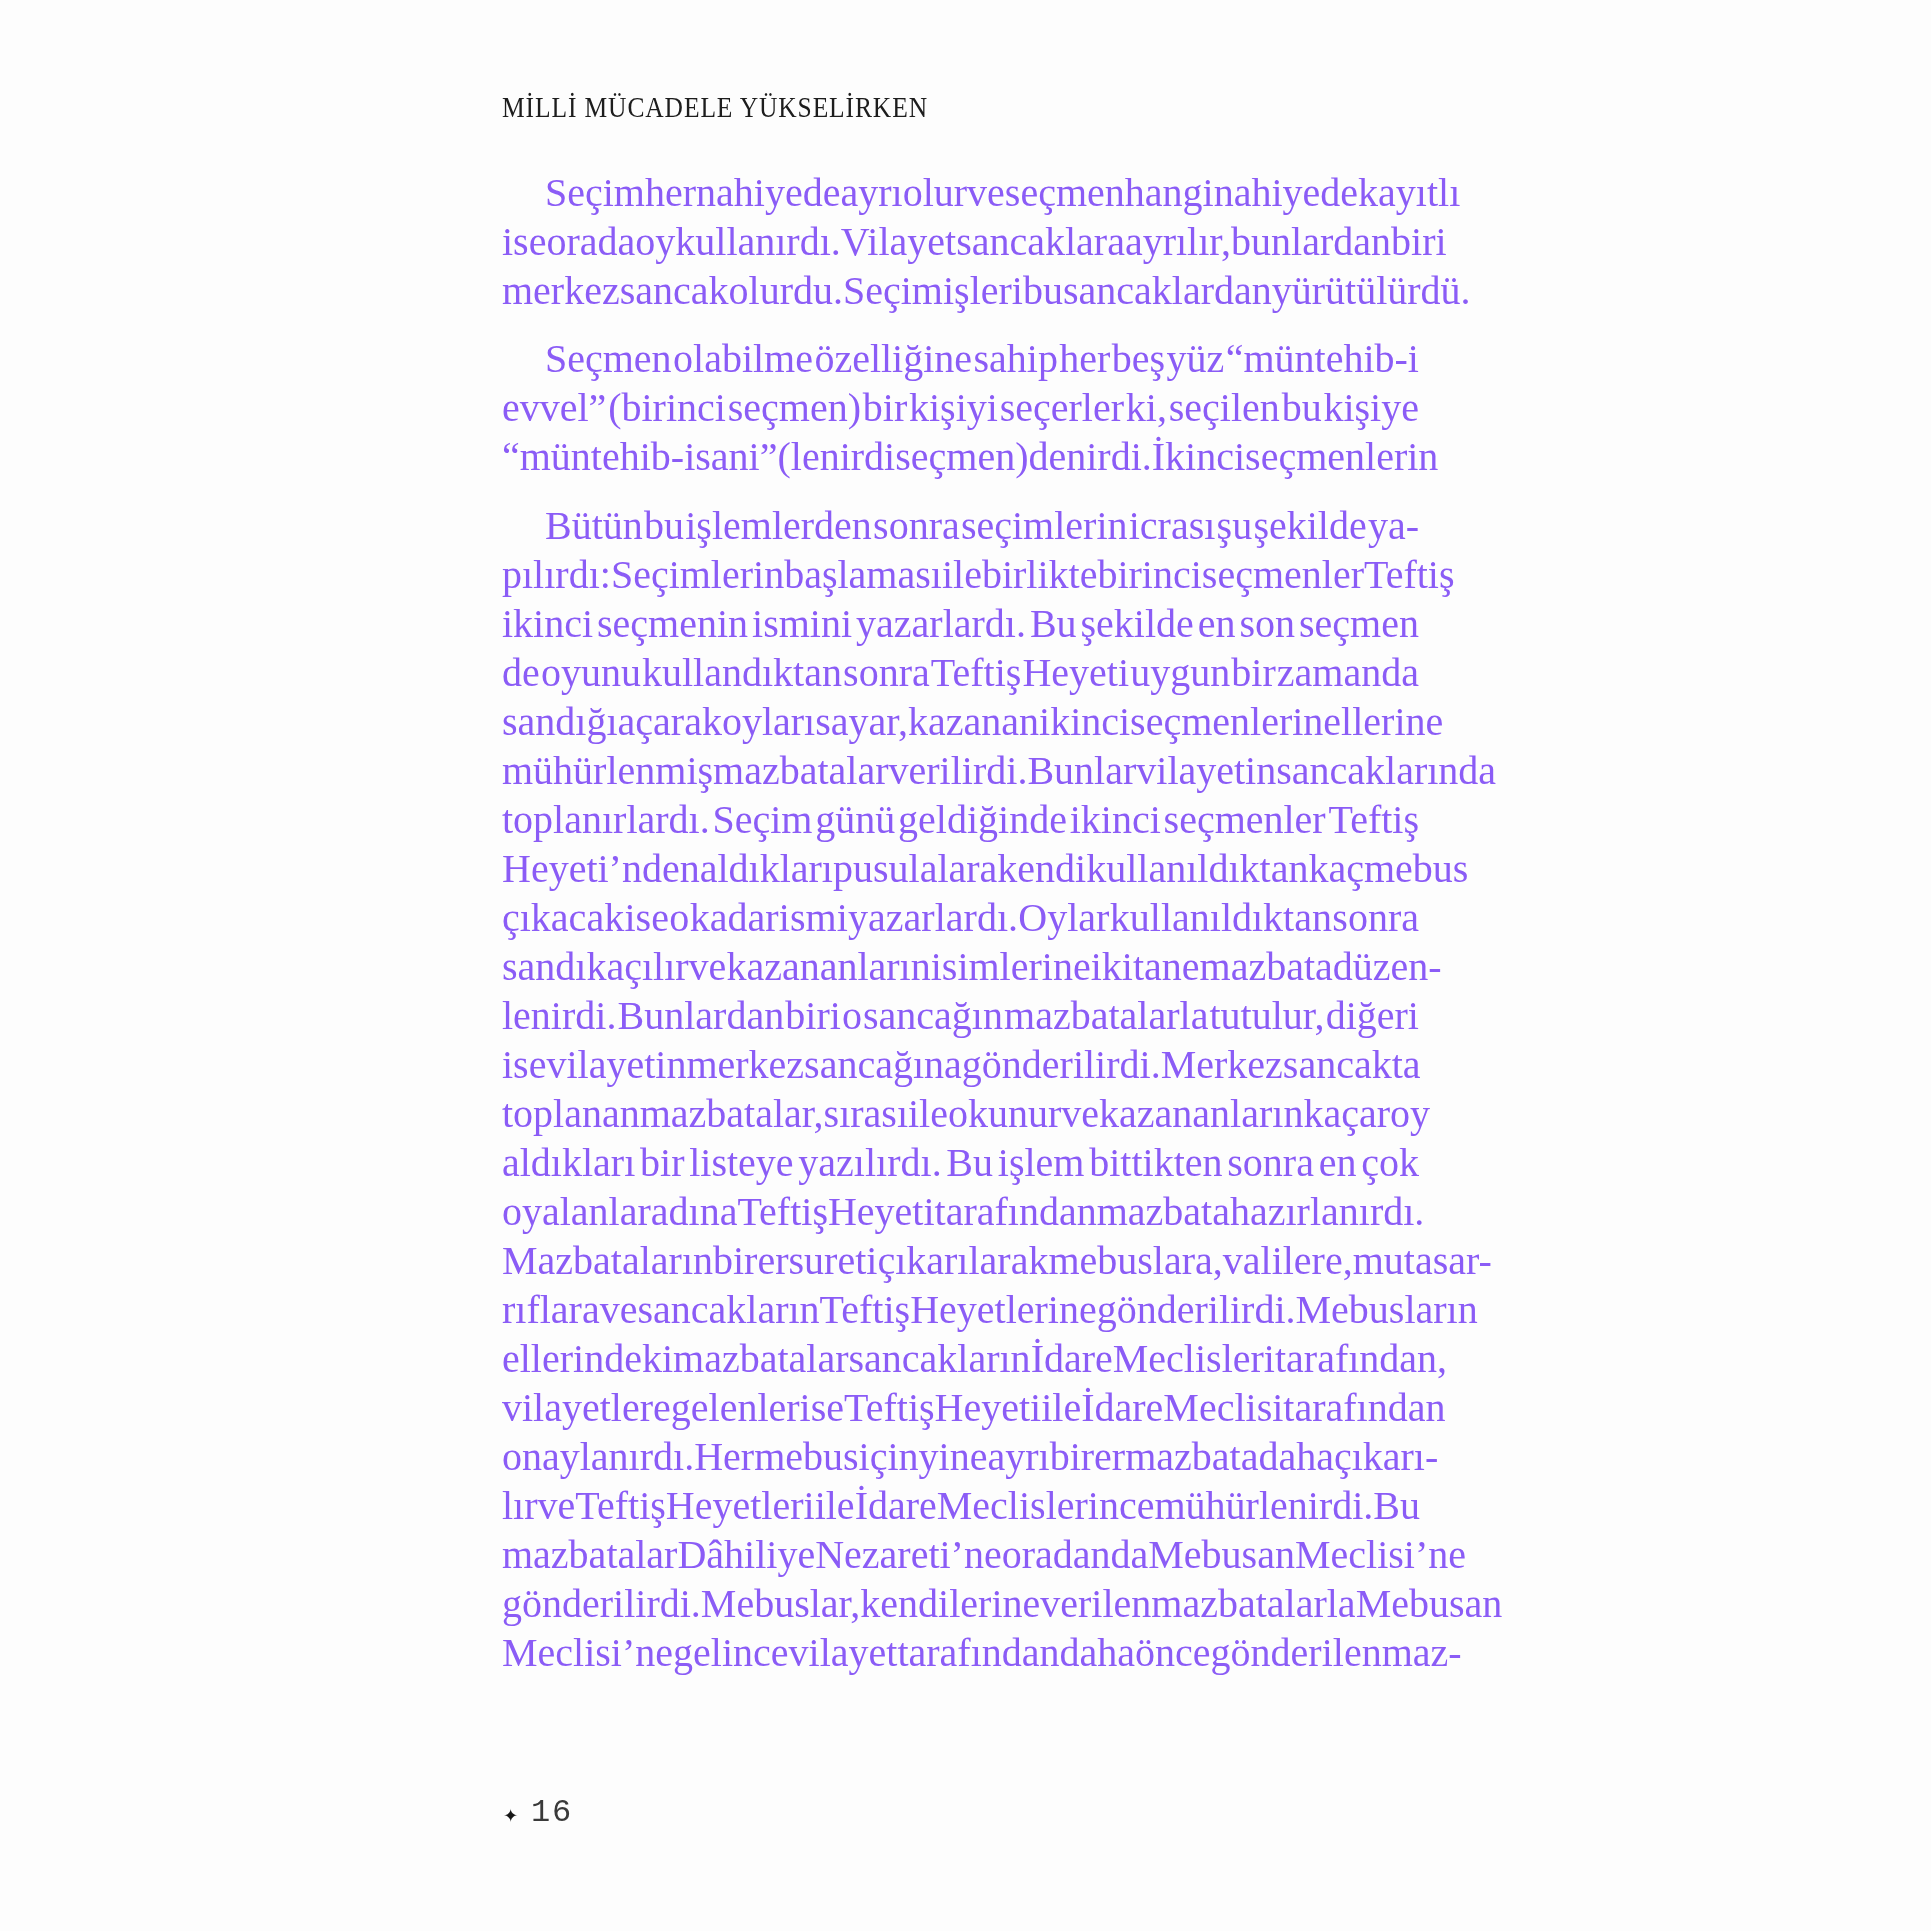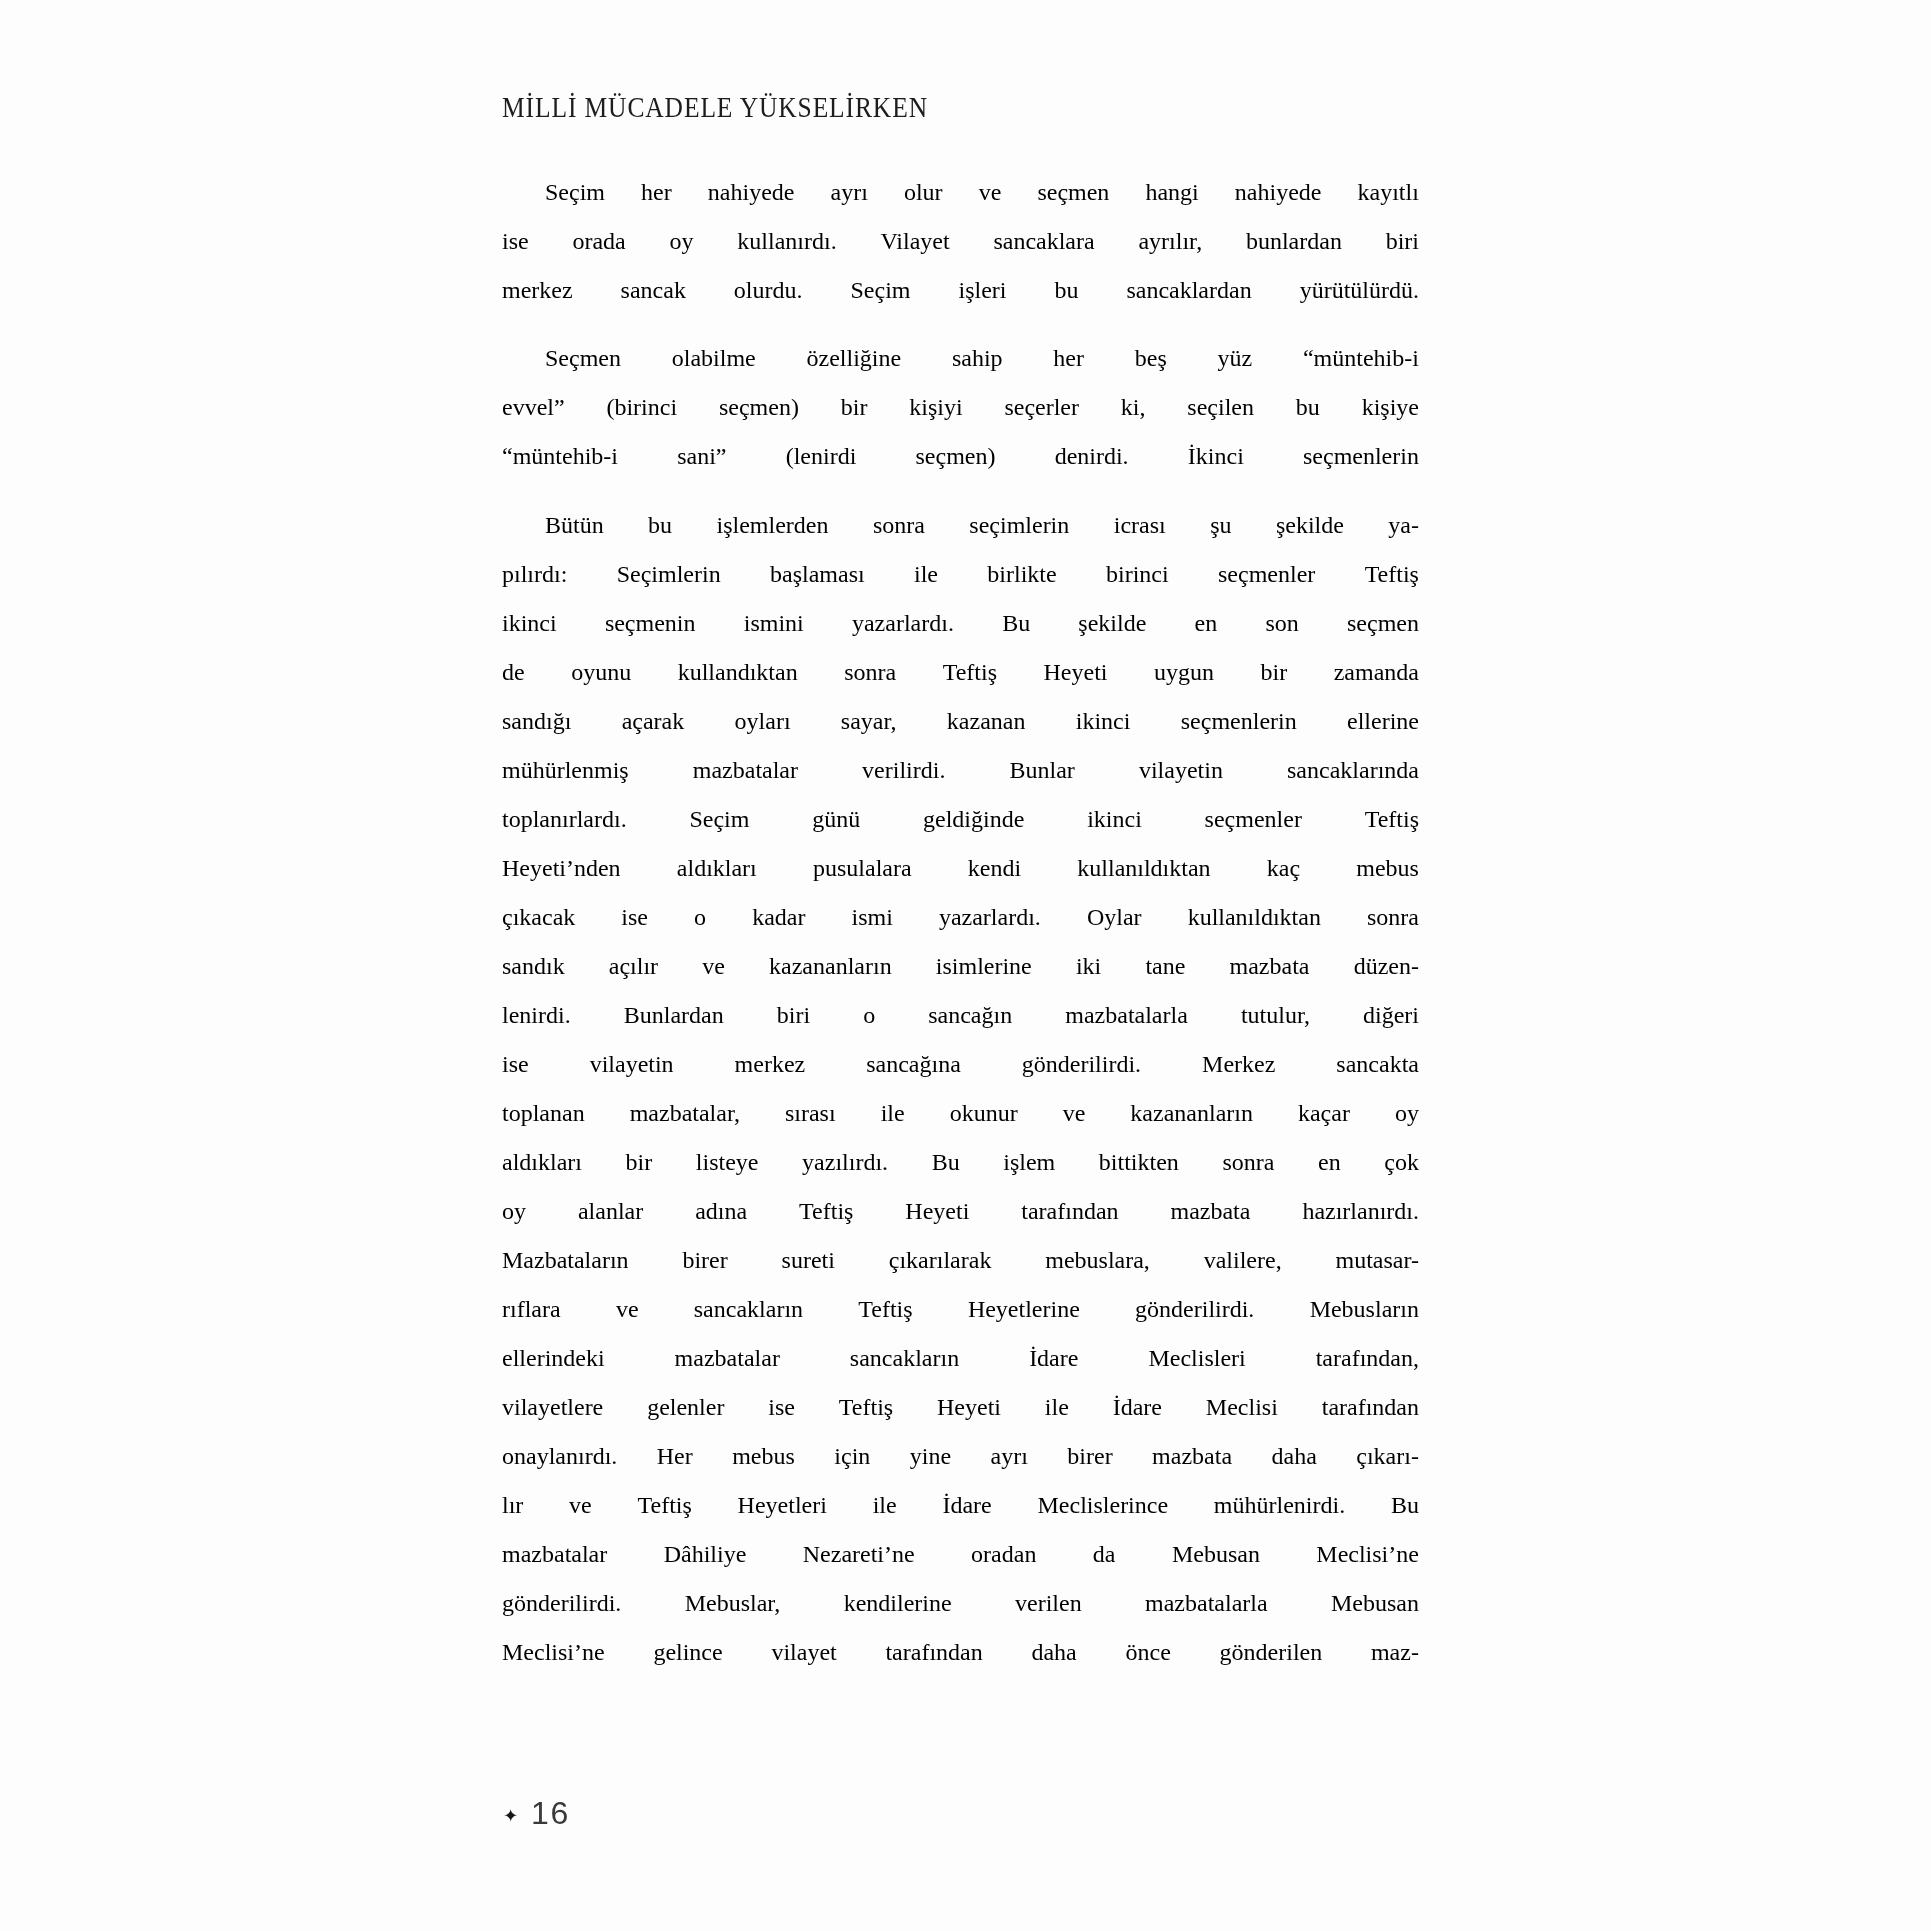--- a/index.html
+++ b/index.html
@@ -24,22 +24,22 @@
     color: #1d1d1d;
     transform: scaleX(0.88);
     transform-origin: left top;
     white-space: nowrap;
   }
   .body-text {
     position: absolute;
     left: 502px;
     top: 168px;
     width: 917px;
-    font-size: 24px;
-    color: #000000;
+    font-size: 40px;
+    color: #8b5cf6;
   }
   .para {
     margin: 0 0 19.3px 0;
   }
   .para:last-child {
     margin-bottom: 1px;
   }
   .line {
     height: 49px;
     line-height: 49px;
@@ -66,21 +66,21 @@
     gap: 12.6px;
   }
   .footer-ornament {
     font-size: 18.3px;
     color: #161616;
     line-height: 1;
     position: relative;
     top: 2.9px;
   }
   .footer-number {
-    font-family: Liberation Sans, sans-serif;
+    font-family: Liberation Mono, monospace;
     font-size: 32px;
     font-weight: 400;
     color: #3a3a3a;
     letter-spacing: 1.9px;
     line-height: 1;
   }
 </style>
 </head>
 <body>
 

